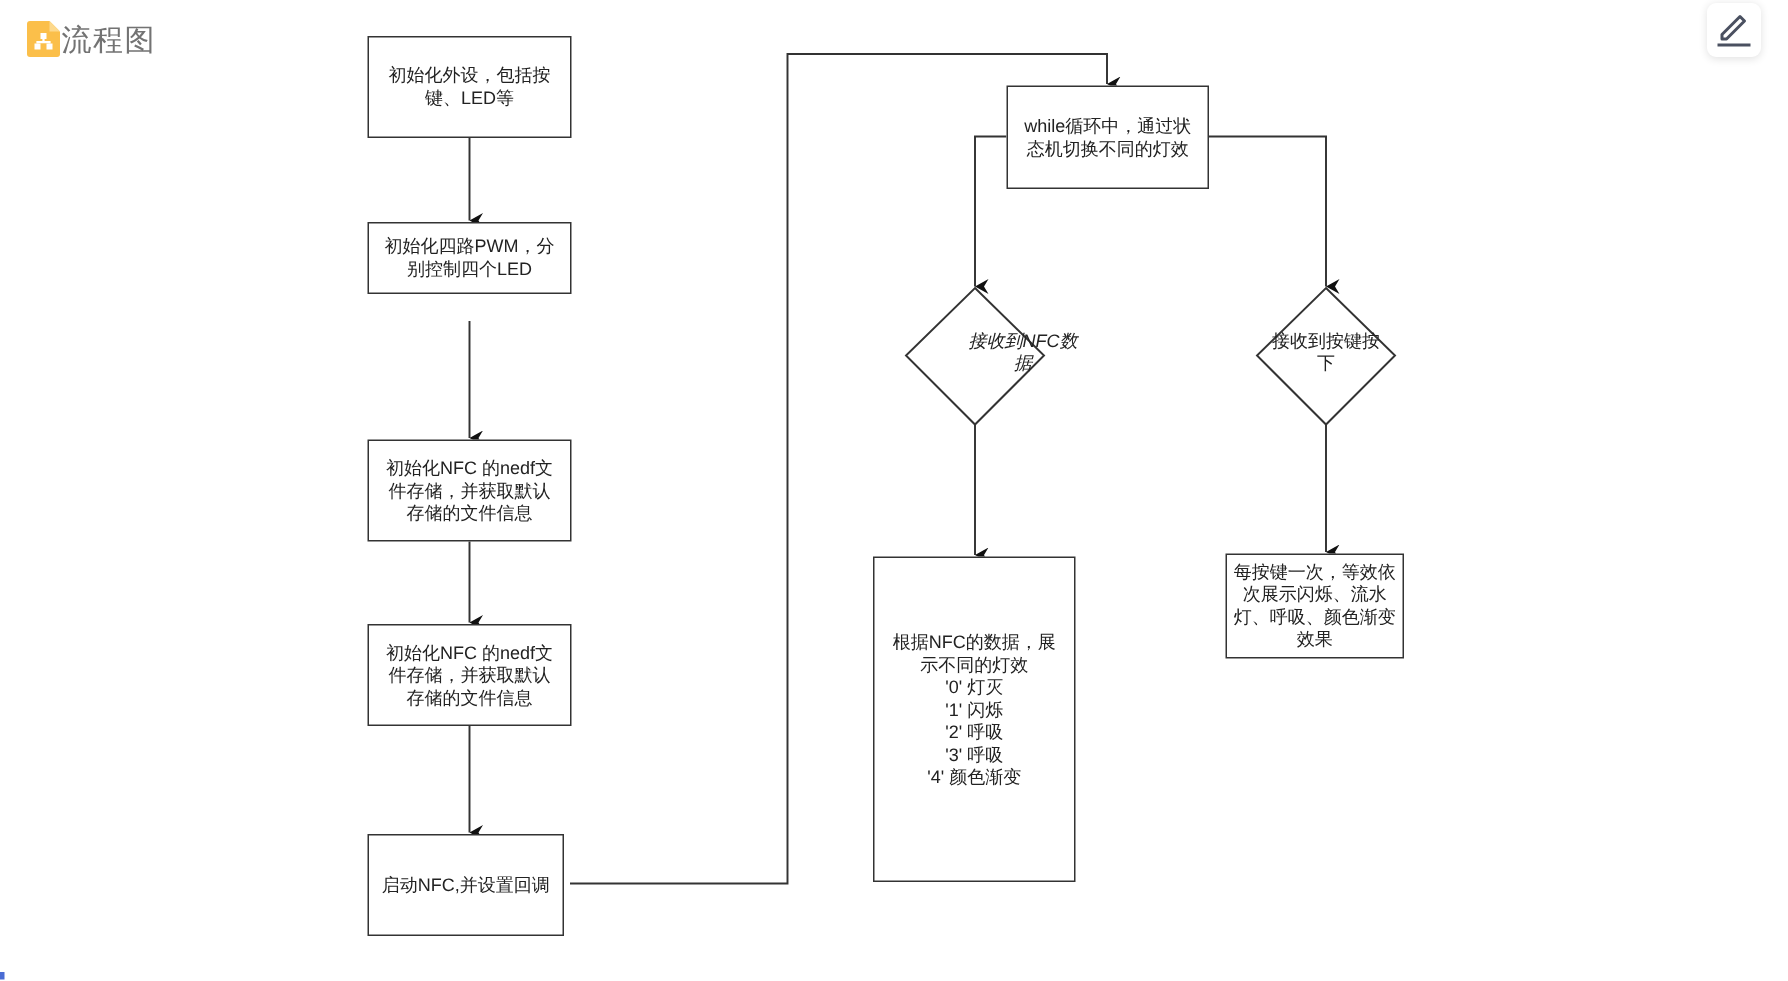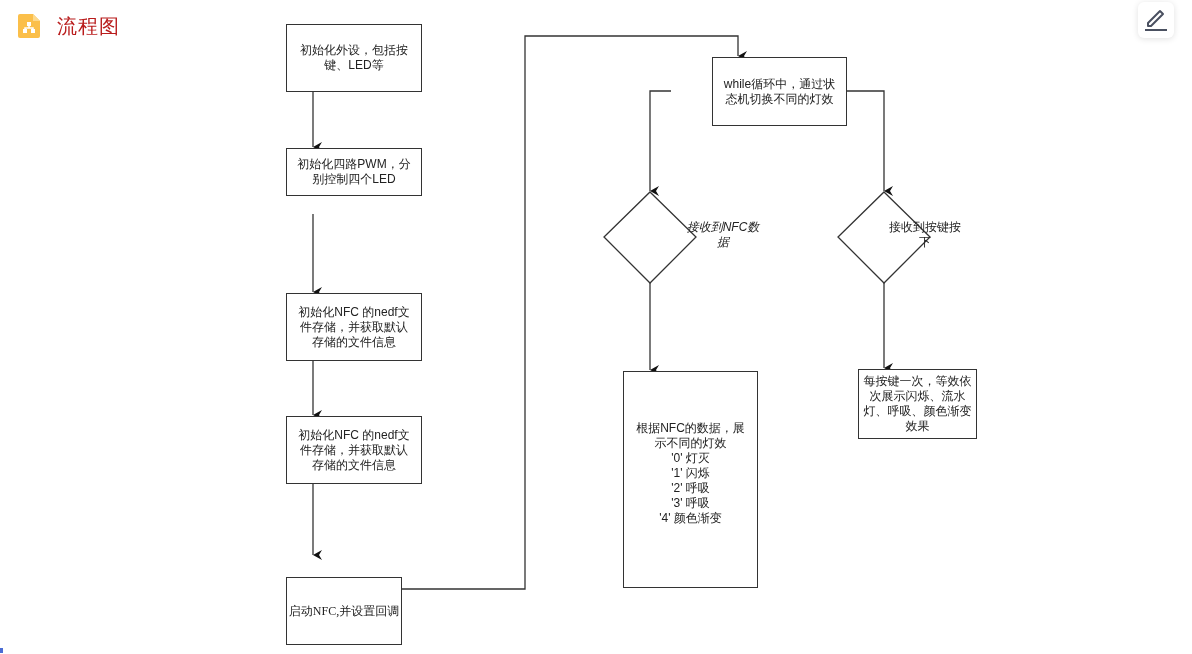--- a/index.html
+++ b/index.html
@@ -1,26 +1,26 @@
 <!DOCTYPE html>
 <html><head>
 <meta charset="utf-8">
 <style>
   html, body { margin:0; padding:0; background:#ffffff; }
   body { width:1192px; height:654px; position:relative; overflow:hidden;
          font-family:"DejaVu Sans","Liberation Sans",sans-serif; }
   .header { position:absolute; left:18px; top:12px; height:28px; display:flex; align-items:center; }
   .file-icon { width:22px; height:24px; position:relative; }
-  .title { margin-left:17px; font-size:20px; color:#b91c1c; letter-spacing:1px; }
+  .title { margin-left:1px; font-size:20px; color:#737373; letter-spacing:1px; }
   .edit-btn { position:absolute; left:1138px; top:2px; width:36px; height:36px; background:#fff;
               border-radius:6px; box-shadow:0 1px 6px rgba(0,0,0,0.12); display:flex; align-items:center; justify-content:center; }
   svg.diagram { position:absolute; left:0; top:0; }
   .node { position:absolute; display:flex; align-items:center; justify-content:center; text-align:center;
           font-family:"Liberation Sans","DejaVu Sans",sans-serif; font-size:12px; line-height:15px; color:#222; box-sizing:border-box;
-          white-space:pre-line;margin-left:41px; }
+          white-space:pre-line; }
   .rect { border:1px solid #333; background:#fff; }
   .corner-dot { position:absolute; left:0; top:648px; width:3px; height:5px; background:#4a6cd4; }
 </style>
 </head>
 <body>
 
 <div class="header">
   <div class="file-icon">
     <svg width="22" height="24" viewBox="0 0 22 24">
       <path d="M2 0 H15 L22 7 V22 a2 2 0 0 1 -2 2 H2 a2 2 0 0 1 -2 -2 V2 a2 2 0 0 1 2 -2 Z" fill="#FBBF4A"></path>
@@ -67,21 +67,21 @@
 <div class="node rect" style="left:245px;top:24px;width:136px;height:68px;">初始化外设，包括按
 键、LED等</div>
 <div class="node rect" style="left:245px;top:148px;width:136px;height:48px;">初始化四路PWM，分
 别控制四个LED</div>
 <div class="node rect" style="left:245px;top:293px;width:136px;height:68px;">初始化NFC 的nedf文
 件存储，并获取默认
 存储的文件信息</div>
 <div class="node rect" style="left:245px;top:416px;width:136px;height:68px;">初始化NFC 的nedf文
 件存储，并获取默认
 存储的文件信息</div>
-<div class="node rect" style="left:245px;top:577px;width:116px;height:68px;font-family:Liberation Serif, serif;">启动NFC,并设置回调</div>
+<div class="node rect" style="left:245px;top:556px;width:131px;height:68px;">启动NFC,并设置回调</div>
 <div class="node rect" style="left:671px;top:57px;width:135px;height:69px;padding-bottom:0;">while循环中，通过状
 态机切换不同的灯效</div>
 <div class="node" style="left:636px;top:210px;width:92px;height:50px;font-style:italic;">接收到NFC数
 据</div>
 <div class="node" style="left:838px;top:210px;width:92px;height:50px;">接收到按键按
 下</div>
 <div class="node rect" style="left:582px;top:371px;width:135px;height:217px;padding-bottom:12px;">根据NFC的数据，展
 示不同的灯效
 '0'  灯灭
 '1' 闪烁

